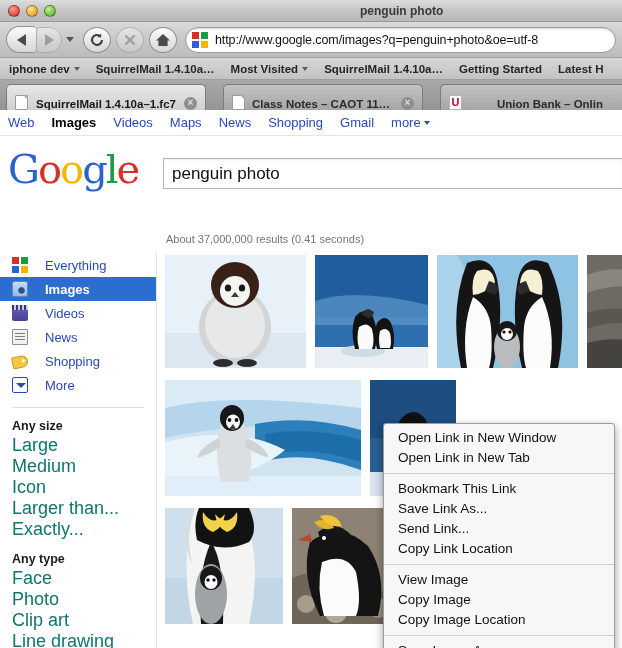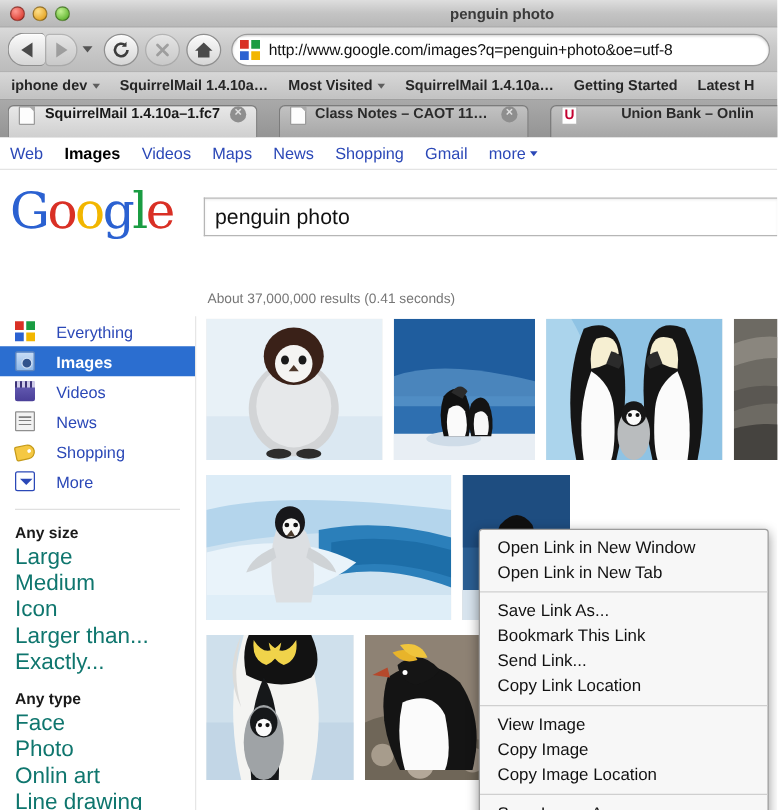--- a/index.html
+++ b/index.html
@@ -87,21 +87,21 @@
 
   
   .tabbar {
     height: 30px;
     background: linear-gradient(to bottom, #a9a9a9, #949494);
     display: flex; align-items: flex-end; padding-left: 6px;
     overflow: hidden;
   }
   .tab {
     height: 26px; min-width: 200px; max-width: 216px;
-    display: flex; align-items: flex-start; gap: 7px; padding: 0 8px;
+    display: flex; align-items: flex-end; gap: 7px; padding: 0 8px;
     border: 1px solid #7c7c7c; border-bottom: none;
     border-radius: 5px 5px 0 0;
     background: linear-gradient(to bottom, #c2c2c2, #a6a6a6);
     font-size: 11.5px; font-weight: bold; color: #2b2b2b;
     margin-right: 17px;
   }
   .tab.active { background: linear-gradient(to bottom, #e8e8e8, #cfcfcf); color: #191919; }
   .tab-title { flex: 1; overflow: hidden; text-overflow: ellipsis; white-space: nowrap; text-align: center; }
   .tab-fav {
     width: 13px; height: 15px; flex: none; background: #fdfdfd;
@@ -361,21 +361,21 @@
         <div class="side-head">Any size</div>
         <div class="side-link">Large</div>
         <div class="side-link">Medium</div>
         <div class="side-link">Icon</div>
         <div class="side-link">Larger than...</div>
         <div class="side-link">Exactly...</div>
 
         <div class="side-head" style="padding-top:12px">Any type</div>
         <div class="side-link">Face</div>
         <div class="side-link">Photo</div>
-        <div class="side-link">Onlin art</div>
+        <div class="side-link">Clip art</div>
         <div class="side-link">Line drawing</div>
 
         <div class="side-head" style="padding-top:12px">Any color</div>
       </div>
 
       <div class="gresults">
 
         <div class="imgrow">
           <div class="thumb">
             <svg width="141" height="113" viewBox="0 0 141 113">
@@ -512,22 +512,22 @@
           </div>
         </div>
 
       </div>
     </div>
 
     <div class="ctxmenu">
       <div class="ctx-item">Open Link in New Window</div>
       <div class="ctx-item">Open Link in New Tab</div>
       <div class="ctx-sep"></div>
+      <div class="ctx-item">Bookmark This Link</div>
       <div class="ctx-item">Save Link As...</div>
-      <div class="ctx-item">Bookmark This Link</div>
       <div class="ctx-item">Send Link...</div>
       <div class="ctx-item">Copy Link Location</div>
       <div class="ctx-sep"></div>
       <div class="ctx-item">View Image</div>
       <div class="ctx-item">Copy Image</div>
       <div class="ctx-item">Copy Image Location</div>
       <div class="ctx-sep"></div>
       <div class="ctx-item">Save Image As...</div>
 
     </div>

